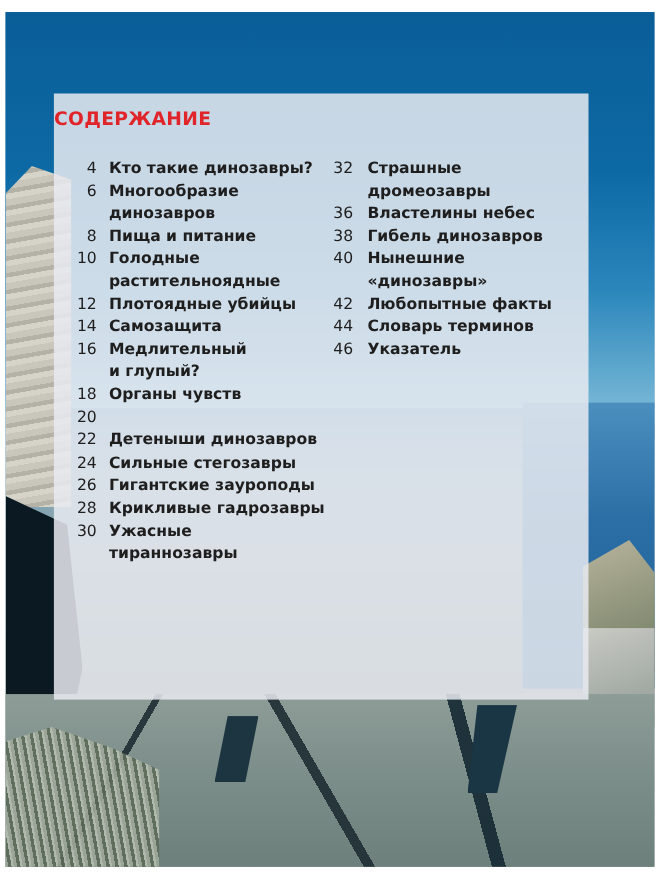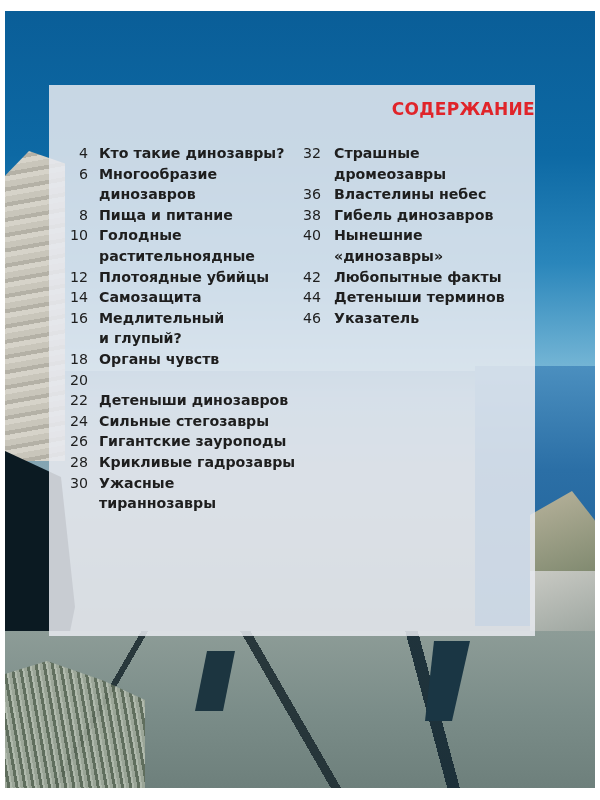--- a/index.html
+++ b/index.html
@@ -44,21 +44,21 @@
       clip-path: polygon(30% 0, 100% 0, 70% 100%, 0 100%); }
     .dark-gap-2 { position: absolute; left: 420px; top: 630px; width: 45px; height: 80px; background: #1a3644;
       clip-path: polygon(20% 0, 100% 0, 60% 100%, 0 100%); }
 
     
     .panel {
       position: absolute; left: 49px; top: 85px; width: 486px; height: 551px;
       background: rgba(232, 234, 240, 0.86);
     }
     .title {
-      position: absolute; left: 0; right: 0; top: 14px; text-align: right;
+      position: absolute; left: 0; right: 0; top: 14px; text-align: left;
       font-family: "DejaVu Sans", sans-serif; font-weight: bold; font-size: 17px;
       color: #e0242a; letter-spacing: 0.3px;
     }
     .col { position: absolute; top: 58px; }
     .col-left { left: 12px; width: 240px; }
     .col-right { left: 250px; width: 236px; }
     .entry { display: flex; align-items: flex-start; font-family: "DejaVu Sans", sans-serif;
       font-size: 14.2px; line-height: 20.6px; color: #1e1e1e; }
     .entry .num { width: 27px; text-align: right; flex: 0 0 27px; padding-right: 11px; }
     .col-right .entry .num { width: 22px; flex: 0 0 22px; padding-right: 13px; }
@@ -163,20 +163,20 @@
     <div class="entry">
         <span class="num">40</span>
         <span class="label">Нынешние «динозавры»</span>
       </div>
     <div class="entry">
         <span class="num">42</span>
         <span class="label">Любопытные факты</span>
       </div>
     <div class="entry">
         <span class="num">44</span>
-        <span class="label">Детеныши терминов</span>
+        <span class="label">Словарь терминов</span>
       </div>
     <div class="entry">
         <span class="num">46</span>
         <span class="label">Указатель</span>
       </div>
   </div>
 </div>
 
 </body></html>

